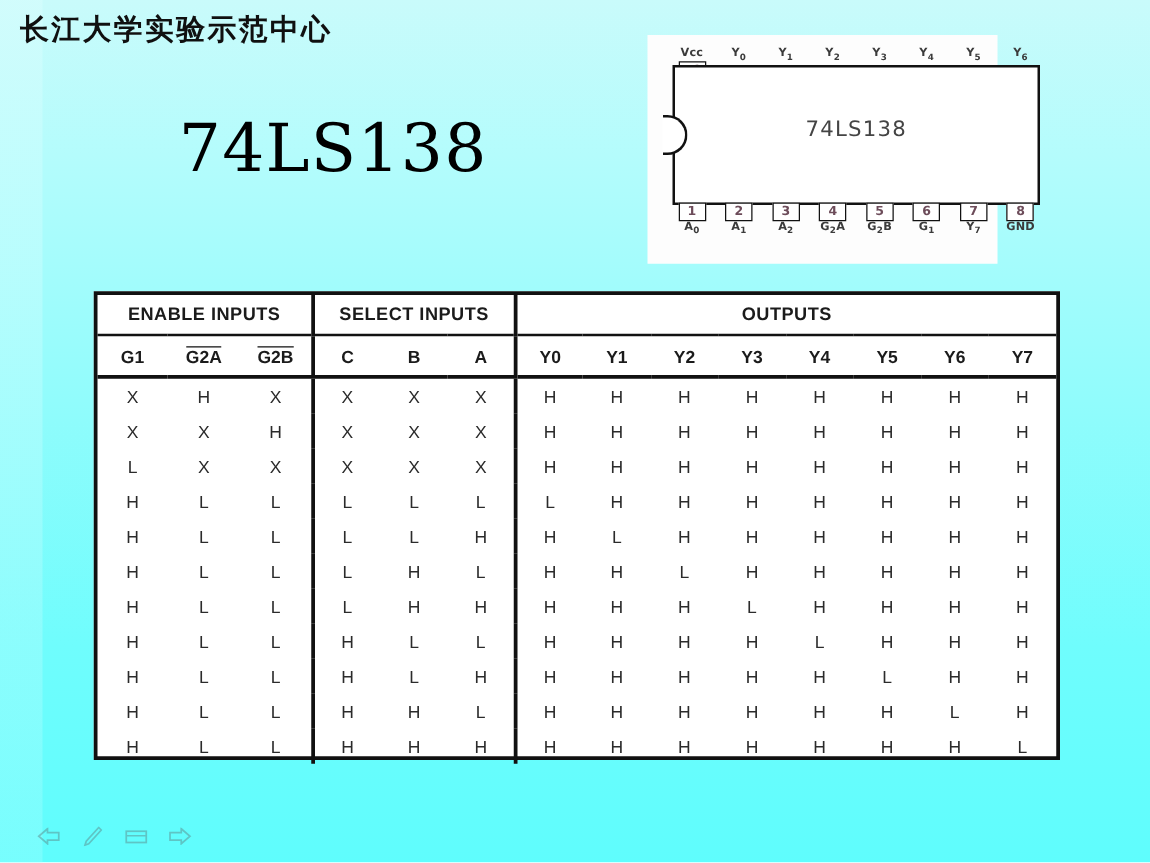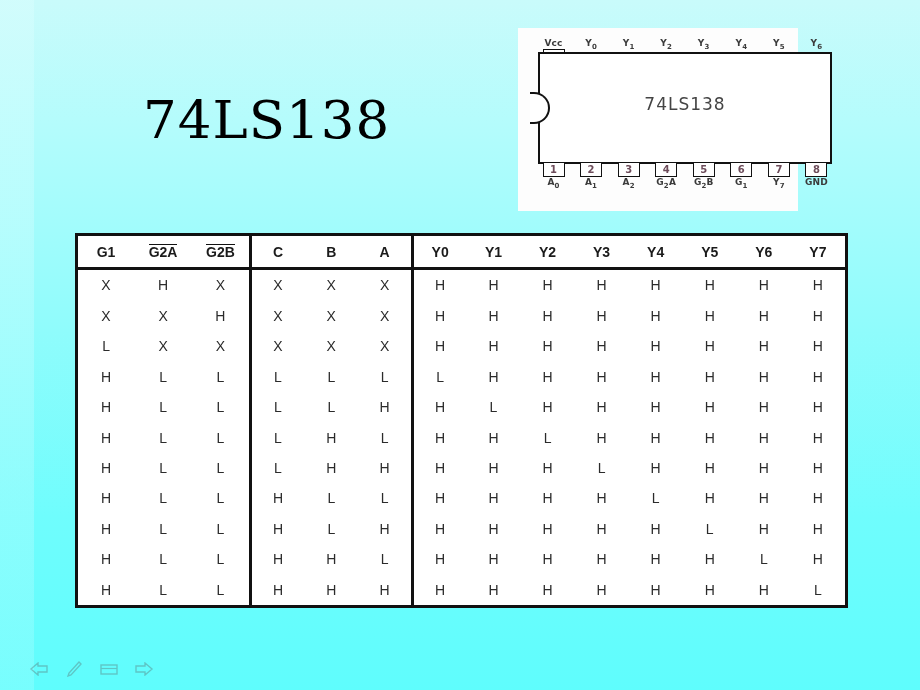--- a/index.html
+++ b/index.html
@@ -206,20 +206,21 @@
   }
   #nav-controls svg { display: block; }
 </style>
 </head>
 <body>
 
 <div id="slide">
 
   <div id="left-stripe"></div>
 
+  <div id="org-title">长江大学实验示范中心</div>
 
   <div id="part-title">74LS138</div>
 
   <div id="ic-image">
     <div id="ic-inner">
       <div class="pin-row" id="pin-row-top">
           <div class="pin-cell">
             <div class="pin-name">Vcc</div>
             <div class="pin-box">16</div>
           </div>
@@ -305,20 +306,25 @@
           <col style="width: 7.04961%;">
           <col style="width: 7.04961%;">
           <col style="width: 7.04961%;">
           <col style="width: 7.04961%;">
           <col style="width: 7.04961%;">
           <col style="width: 7.04961%;">
           <col style="width: 7.04961%;">
           <col style="width: 7.04961%;">
         </colgroup>
       <thead>
+        <tr class="grouprow" id="group-row">
+            <th colspan="3">ENABLE INPUTS</th>
+            <th colspan="3" class="gsep">SELECT INPUTS</th>
+            <th colspan="8" class="gsep">OUTPUTS</th>
+          </tr>
         <tr class="colrow" id="col-row">
             <th>G1</th>
             <th><span class="ovl">G2A</span></th>
             <th><span class="ovl">G2B</span></th>
             <th class="gsep">C</th>
             <th>B</th>
             <th>A</th>
             <th class="gsep">Y0</th>
             <th>Y1</th>
             <th>Y2</th>

